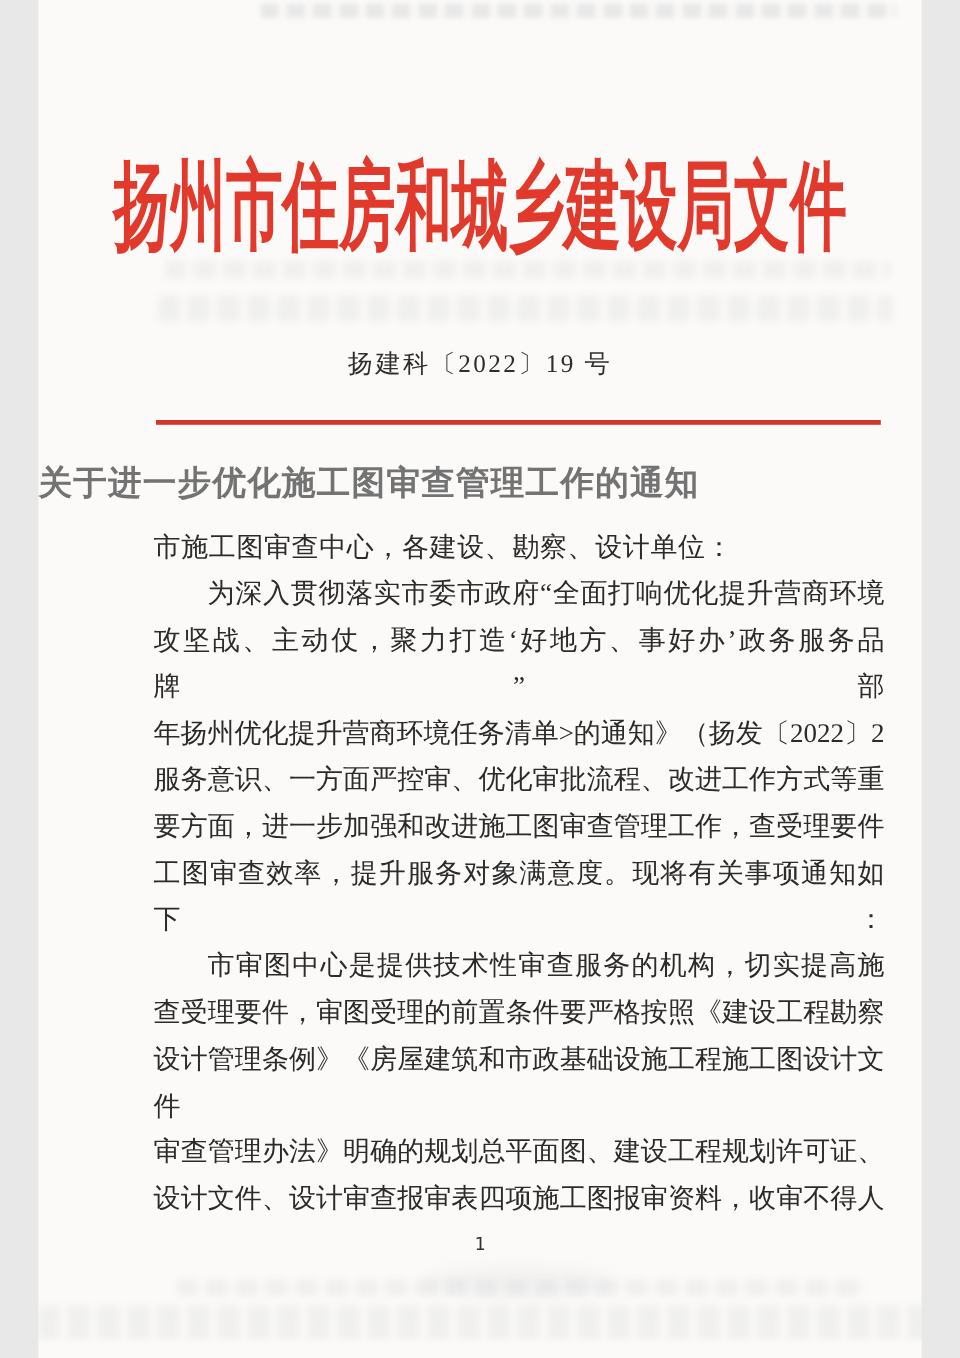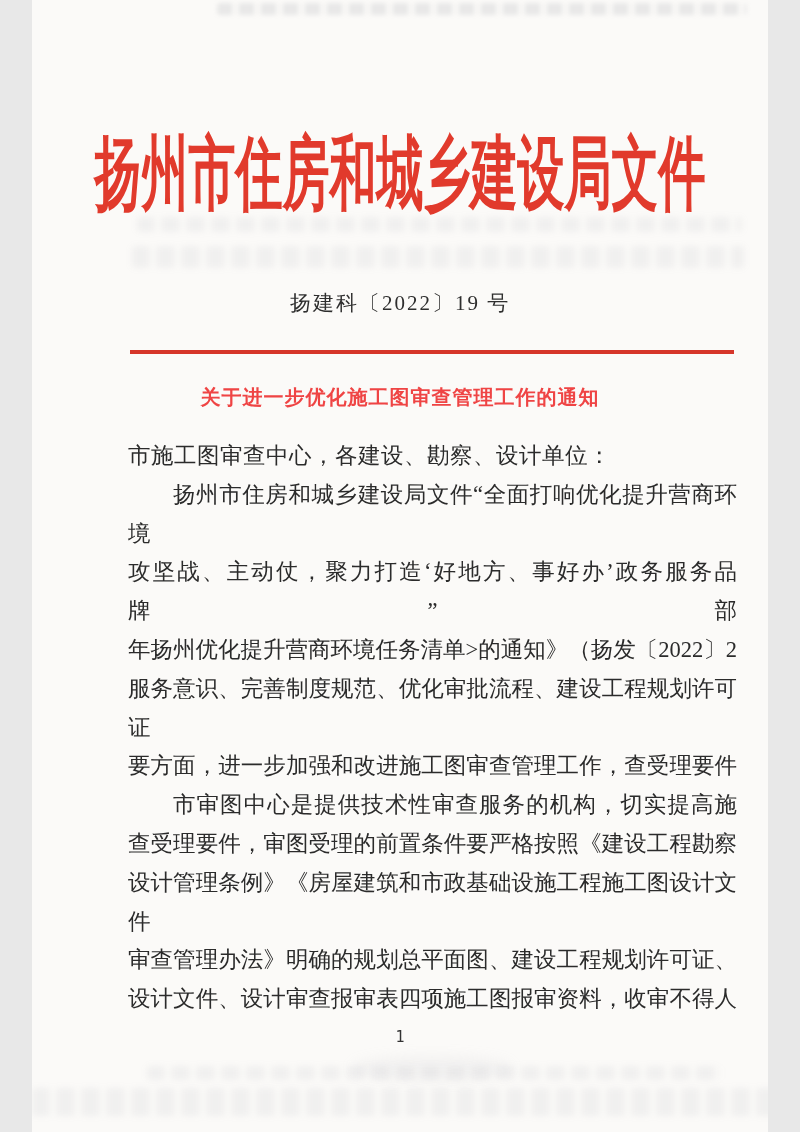--- a/index.html
+++ b/index.html
@@ -66,25 +66,25 @@
     width: 604px;
     height: 4px;
     background: #d6362a;
   }
 
   .doc-title {
     position: absolute;
     top: 384px;
     left: 0;
     width: 100%;
-    text-align: center;
-    font-size: 20px;
+    text-align: left;
+    font-size: 28px;
     font-weight: 700;
     letter-spacing: 1px;
-    color: #ef4444;
+    color: #737373;
     white-space: nowrap;
   }
 
   .body-text {
     position: absolute;
     top: 437px;
     left: 96px;
     width: 609px;
     font-size: 22.5px;
     color: #2b2b2b;
@@ -143,25 +143,26 @@
   <div class="header-title">扬州市住房和城乡建设局文件</div>
 
   <div class="doc-number">扬建科〔2022〕19 号</div>
 
   <div class="red-line"></div>
 
   <div class="doc-title">关于进一步优化施工图审查管理工作的通知</div>
 
   <div class="body-text">
     <div class="bline">市施工图审查中心，各建设、勘察、设计单位：</div>
-    <div class="bline ind j">扬州市住房和城乡建设局文件“全面打响优化提升营商环境</div>
+    <div class="bline ind j">为深入贯彻落实市委市政府“全面打响优化提升营商环境</div>
     <div class="bline j">攻坚战、主动仗，聚力打造‘好地方、事好办’政务服务品牌”部</div>
     <div class="bline j">年扬州优化提升营商环境任务清单&gt;的通知》（扬发〔2022〕2</div>
-    <div class="bline j">服务意识、完善制度规范、优化审批流程、建设工程规划许可证</div>
+    <div class="bline j">服务意识、一方面严控审、优化审批流程、改进工作方式等重</div>
     <div class="bline j">要方面，进一步加强和改进施工图审查管理工作，查受理要件</div>
+    <div class="bline j">工图审查效率，提升服务对象满意度。现将有关事项通知如下：</div>
     <div class="bline ind j">市审图中心是提供技术性审查服务的机构，切实提高施</div>
     <div class="bline j">查受理要件，审图受理的前置条件要严格按照《建设工程勘察</div>
     <div class="bline j">设计管理条例》《房屋建筑和市政基础设施工程施工图设计文件</div>
     <div class="bline j">审查管理办法》明确的规划总平面图、建设工程规划许可证、</div>
     <div class="bline j">设计文件、设计审查报审表四项施工图报审资料，收审不得人</div>
   </div>
 
   <div class="page-number">1</div>
 
 </div>

